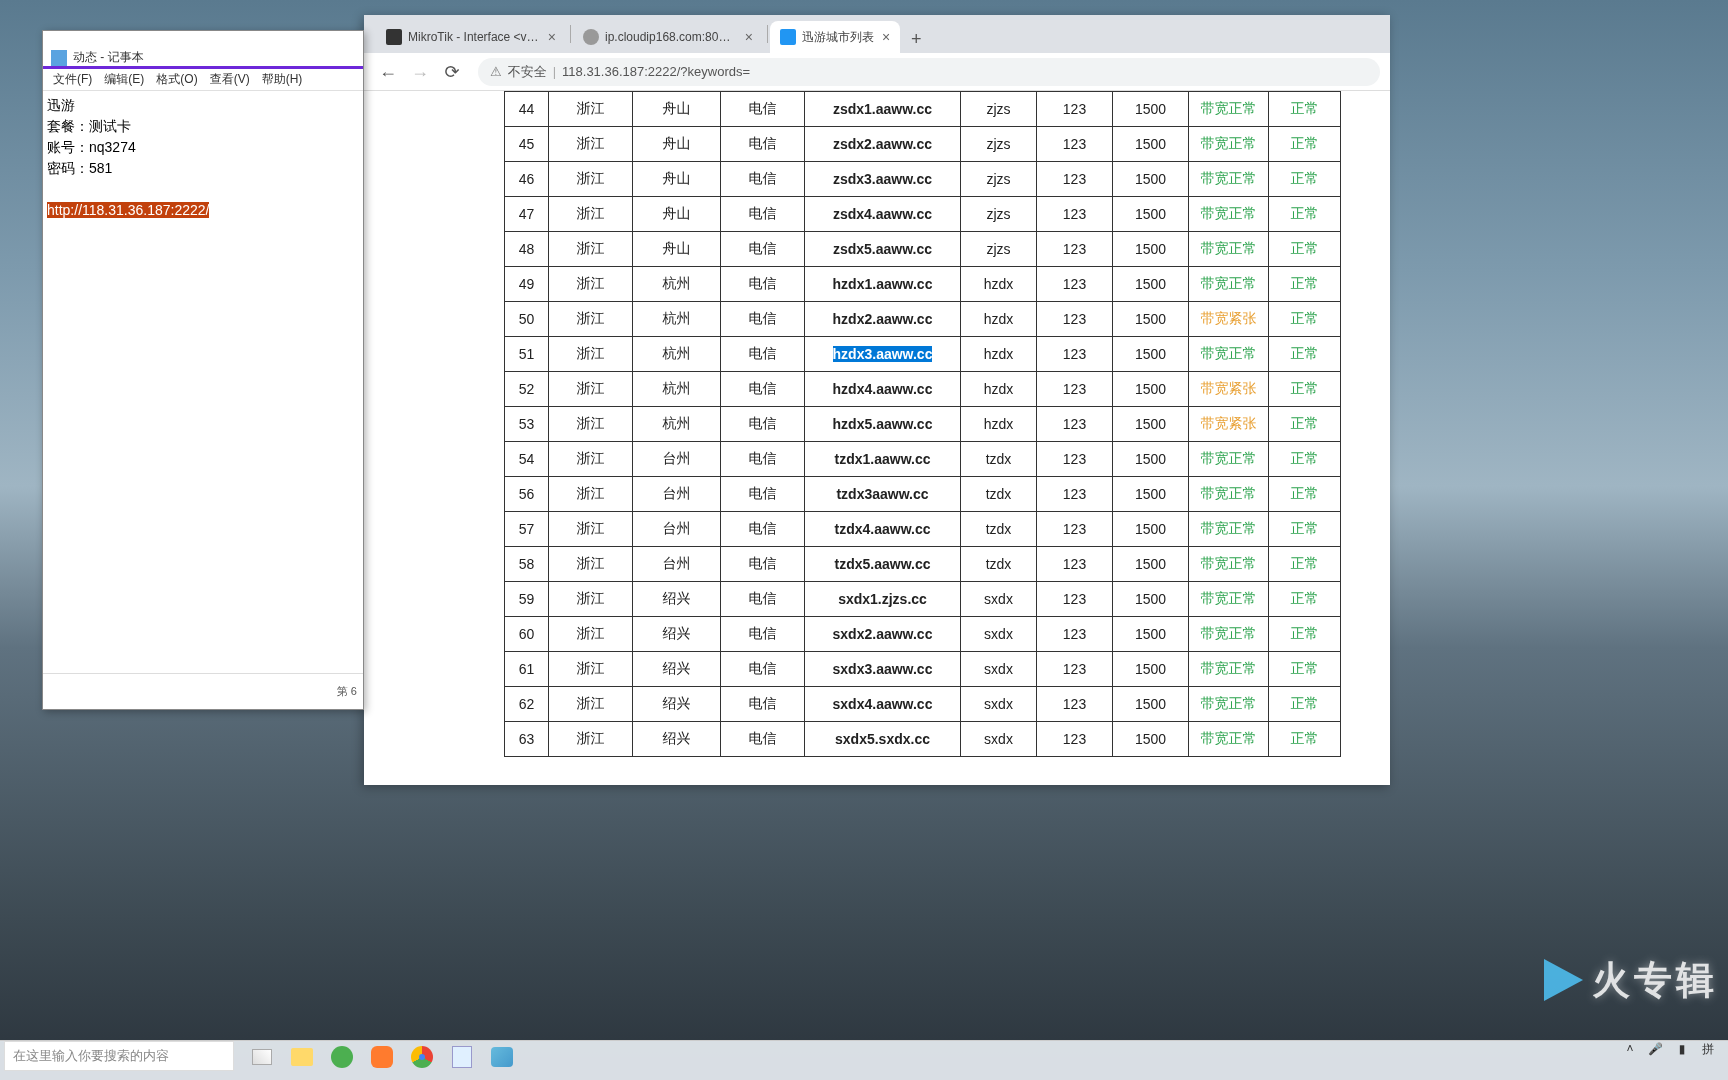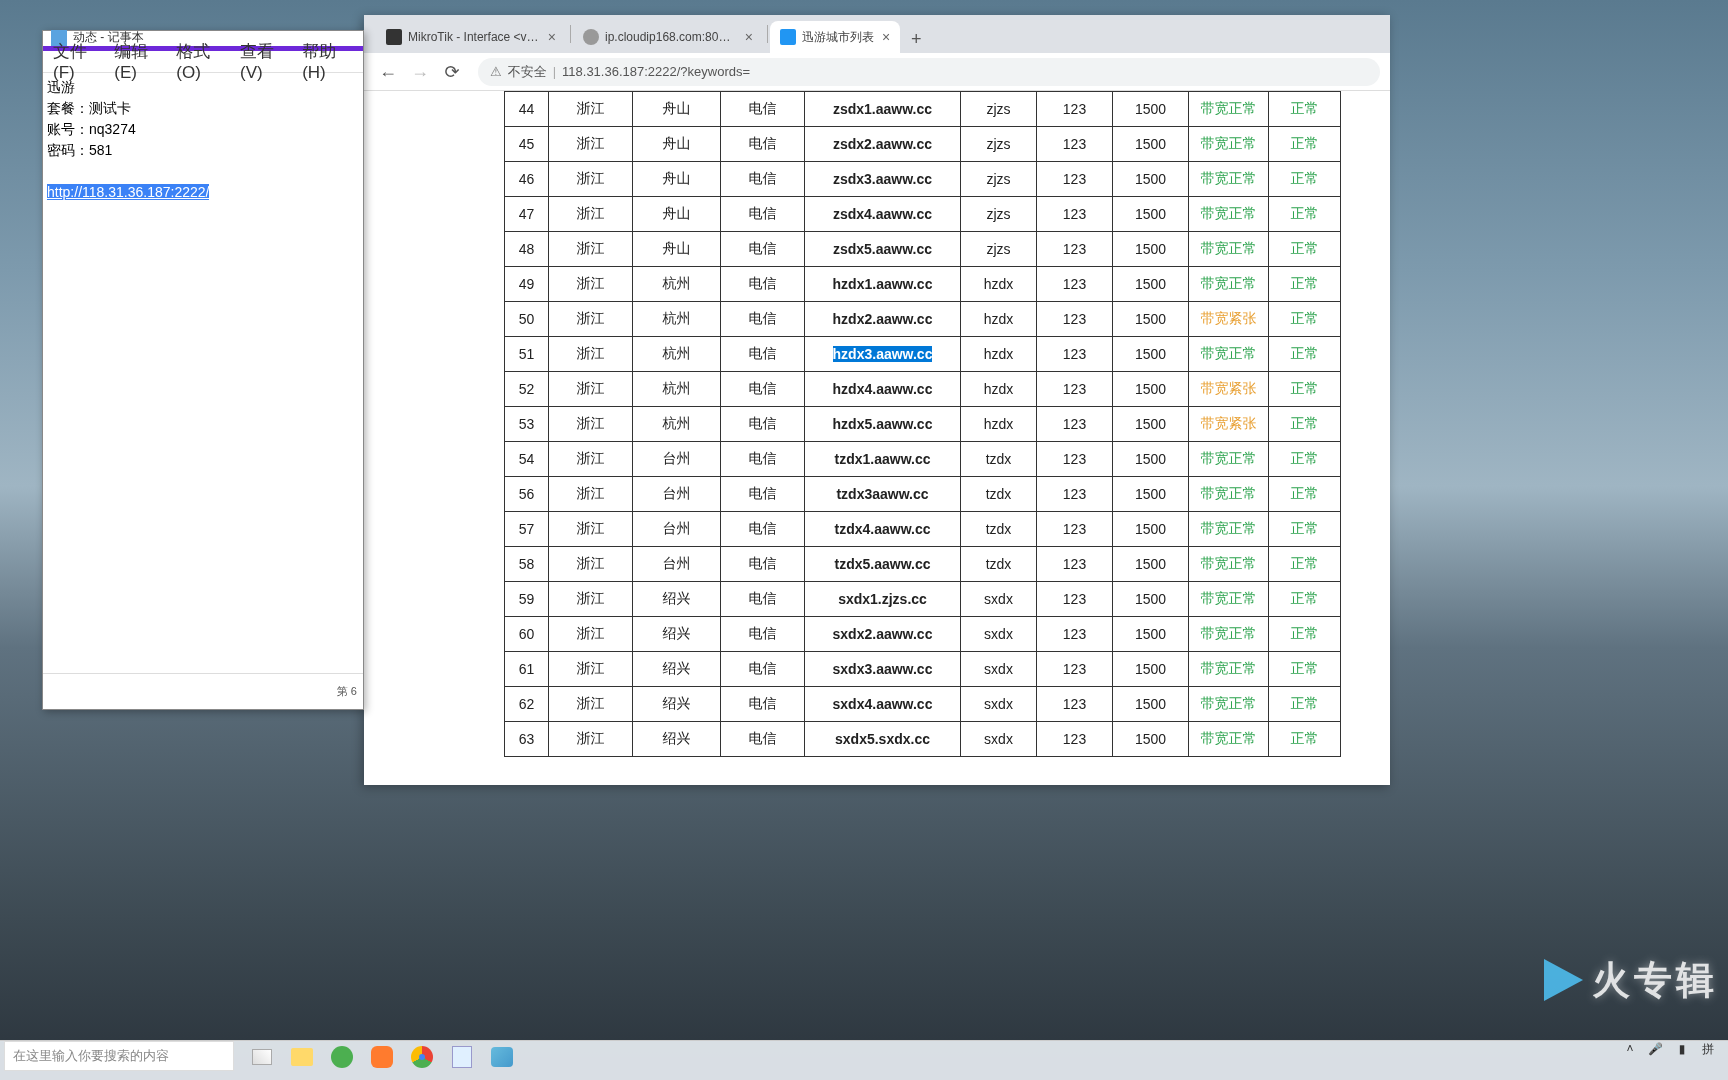--- a/index.html
+++ b/index.html
@@ -3,27 +3,27 @@
 <meta charset="utf-8">
 <style>
 * { margin: 0; padding: 0; box-sizing: border-box; font-family: "Microsoft YaHei", Arial, sans-serif; }
 body { width: 1728px; height: 1080px; overflow: hidden; background: linear-gradient(180deg, #3a5f7d 0%, #6b8fa8 30%, #8fa8b8 60%, #4a5f6d 100%); position: relative; }
 
 
 .bg-mountains { position: absolute; inset: 0; background: linear-gradient(180deg, #5a7a8f 0%, #7d9aad 25%, #9fb5c3 45%, #5f7280 60%, #3d4a53 85%, #2a333b 100%); z-index: 0; }
 
 
 .notepad { position: absolute; left: 42px; top: 30px; width: 322px; height: 680px; background: #fff; border: 1px solid #888; box-shadow: 2px 2px 8px rgba(0,0,0,0.3); z-index: 5; }
-.notepad-title { height: 20px; background: #fff; display: flex; align-items: flex-end; padding: 0 8px; border-bottom: 5px solid #6d28d9; }
+.notepad-title { height: 38px; background: #fff; display: flex; align-items: flex-end; padding: 0 8px; border-bottom: 3px solid #6d28d9; }
 .notepad-icon { width: 16px; height: 16px; background: #5aa3e0; margin-right: 6px; }
 .notepad-title-text { font-size: 12px; color: #333; }
-.notepad-menu { height: 22px; display: flex; align-items: center; padding: 0 4px; font-size: 17px; color: #333; border-bottom: 1px solid #e0e0e0; }
+.notepad-menu { height: 22px; display: flex; align-items: center; padding: 0 4px; font-size: 12px; color: #333; border-bottom: 1px solid #e0e0e0; }
 .notepad-menu span { padding: 0 6px; cursor: default; }
 .notepad-content { padding: 4px 4px; font-size: 14px; line-height: 1.5; color: #000; }
-.notepad-content .selected { background: #3b82f6; color: #fff; text-decoration: underline; }
+.notepad-content .selected { background: #c2410c; color: #fff; }
 .notepad-status { position: absolute; bottom: 0; right: 0; font-size: 11px; color: #555; padding: 10px 6px; border-top: 1px solid #ddd; width: 100%; text-align: right; }
 
 
 .browser { position: absolute; left: 364px; top: 15px; width: 1026px; height: 770px; background: #fff; z-index: 4; box-shadow: -2px 2px 10px rgba(0,0,0,0.3); }
 .browser-tabs { height: 38px; background: #dee1e6; display: flex; align-items: flex-end; padding-left: 12px; }
 .tab { height: 32px; display: flex; align-items: center; padding: 0 10px; font-size: 12px; color: #444; border-radius: 8px 8px 0 0; margin-right: 2px; max-width: 190px; position: relative; }
 .tab.active { background: #fff; }
 .tab .fav { width: 16px; height: 16px; margin-right: 6px; flex-shrink: 0; }
 .tab .fav.mik { background: #333; border-radius: 2px; }
 .tab .fav.doc { background: #999; border-radius: 50%; }

